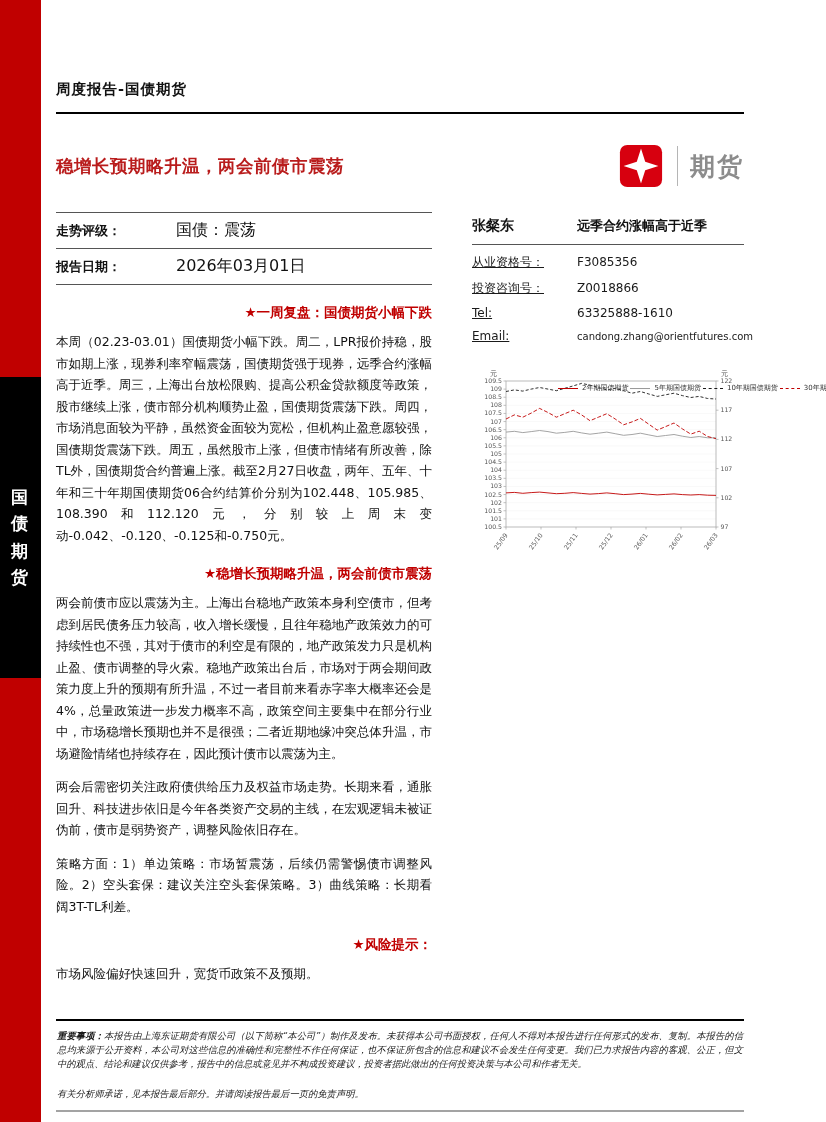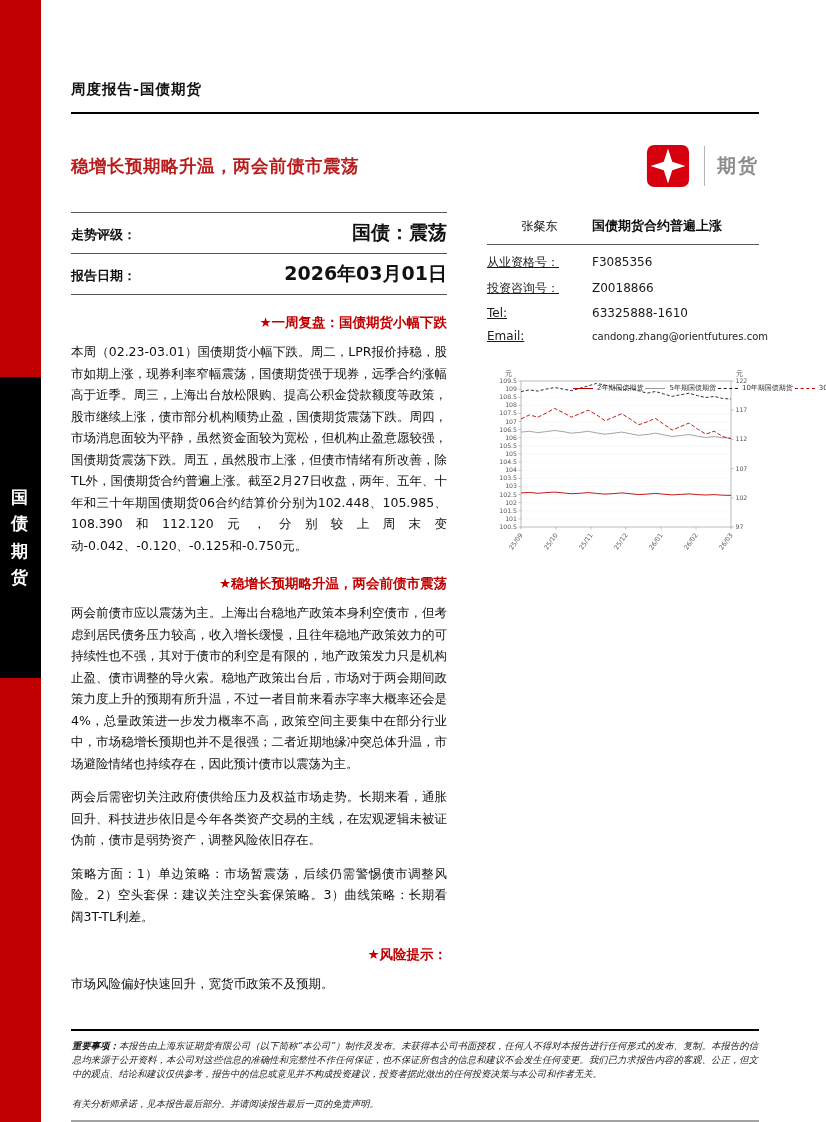--- a/index.html
+++ b/index.html
@@ -8,47 +8,47 @@
     position:relative; background:#fff; overflow:hidden;
     font-family:"DejaVu Sans","Liberation Sans",sans-serif; color:#111;
   }
   
   .side-strip { position:absolute; left:0; top:0; width:41px; height:1122px; display:flex; flex-direction:column; }
   .strip-red-top { height:377px; background:#c00000; }
   .strip-black { height:301px; background:#000; display:flex; align-items:center; justify-content:center; }
   .strip-label { writing-mode:vertical-rl; color:#fff; font-size:17px; font-weight:600; letter-spacing:26px; }
   .strip-red-bottom { flex:1; background:#c00000; }
   
-  .content { position:absolute; left:71px; top:0; width:688px; }
+  .content { position:absolute; left:56px; top:0; width:688px; }
   .report-type { margin-top:80px; font-size:14.5px; font-weight:bold; letter-spacing:1px; padding-bottom:13px; border-bottom:2.2px solid #000; }
   .title-row { display:flex; justify-content:space-between; align-items:center; margin-top:20px; min-height:64px; }
   .page-title { color:#b91c1c; font-size:17.5px; font-weight:bold; letter-spacing:0.5px; }
   
   .brand { display:flex; align-items:center; }
   .brand-icon { width:44px; height:44px; flex:none; }
   .brand-text { display:flex; flex-direction:column; margin-left:9px; }
   .brand-cn { font-size:21px; font-weight:bold; color:#3a3a3a; letter-spacing:4px; white-space:nowrap; }
   .brand-en { font-size:7.5px; color:#c00000; font-weight:bold; letter-spacing:2.2px; margin-top:3px; white-space:nowrap; }
   .brand-divider { width:1px; height:40px; background:#b5b5b5; margin:0 12px 0 14px; }
-  .brand-division { font-size:19px; color:#8c8c8c; font-weight:bold; letter-spacing:2px; white-space:nowrap; }
+  .brand-division { font-size:25px; color:#8c8c8c; font-weight:bold; letter-spacing:2px; white-space:nowrap; }
   
   .columns { display:flex; gap:40px; margin-top:14px; align-items:flex-start; }
   .col-left { width:392px; }
   .col-right { width:272px; }
   
   .meta-table { width:100%; border-top:1.2px solid #555; }
   .meta-row { display:flex; align-items:baseline; border-bottom:1.2px solid #555; padding:7px 0; }
   .meta-label { width:120px; font-size:13px; font-weight:bold; }
-  .meta-value { flex:1; text-align:right; font-size:19px; font-weight:bold; }
+  .meta-value { flex:1; text-align:left; font-size:16px; font-weight:normal; }
   
   .section-title { color:#c00000; font-size:13.5px; font-weight:bold; margin:19px 0 9px;text-align:right; }
   .col-left section p { font-size:12.5px; line-height:1.72; text-align:justify; margin-bottom:12px; }
   
   .analyst-header { display:flex; align-items:baseline; padding:5px 0 9px; border-bottom:1.2px solid #555; }
-  .analyst-name { width:105px; font-size:12px; font-weight:normal;text-align:center; }
+  .analyst-name { width:105px; font-size:14px; font-weight:bold; }
   .analyst-role { font-size:13px; font-weight:bold; }
   .analyst-field { display:flex; align-items:baseline; padding-top:9px; font-size:12px; }
   .field-label { width:105px; flex:none; color:#1a1a1a;text-decoration:underline; }
   .field-value { color:#1a1a1a; }
   .field-value.small { font-size:10px; }
   
   .chart { position:relative; margin-top:24px; width:272px; }
   .chart svg text { font-family:"DejaVu Sans","Liberation Sans",sans-serif; }
   .legend { position:absolute; left:86px; top:16px; display:flex; flex-direction:row; gap:2px; }
   .legend-item { display:flex; align-items:center; gap:4px; font-size:7px; color:#333; white-space:nowrap; }
@@ -118,21 +118,21 @@
         <p>市场风险偏好快速回升，宽货币政策不及预期。</p>
       </section>
 
     </div>
 
     <div class="col-right">
 
       <div class="analyst">
         <div class="analyst-header">
           <span class="analyst-name">张粲东</span>
-          <span class="analyst-role">国债期货合约普遍上涨</span>
+          <span class="analyst-role">远季合约涨幅高于近季</span>
         </div>
         <div class="analyst-field">
           <span class="field-label">从业资格号：</span>
           <span class="field-value">F3085356</span>
         </div>
         <div class="analyst-field">
           <span class="field-label">投资咨询号：</span>
           <span class="field-value">Z0018866</span>
         </div>
         <div class="analyst-field">

